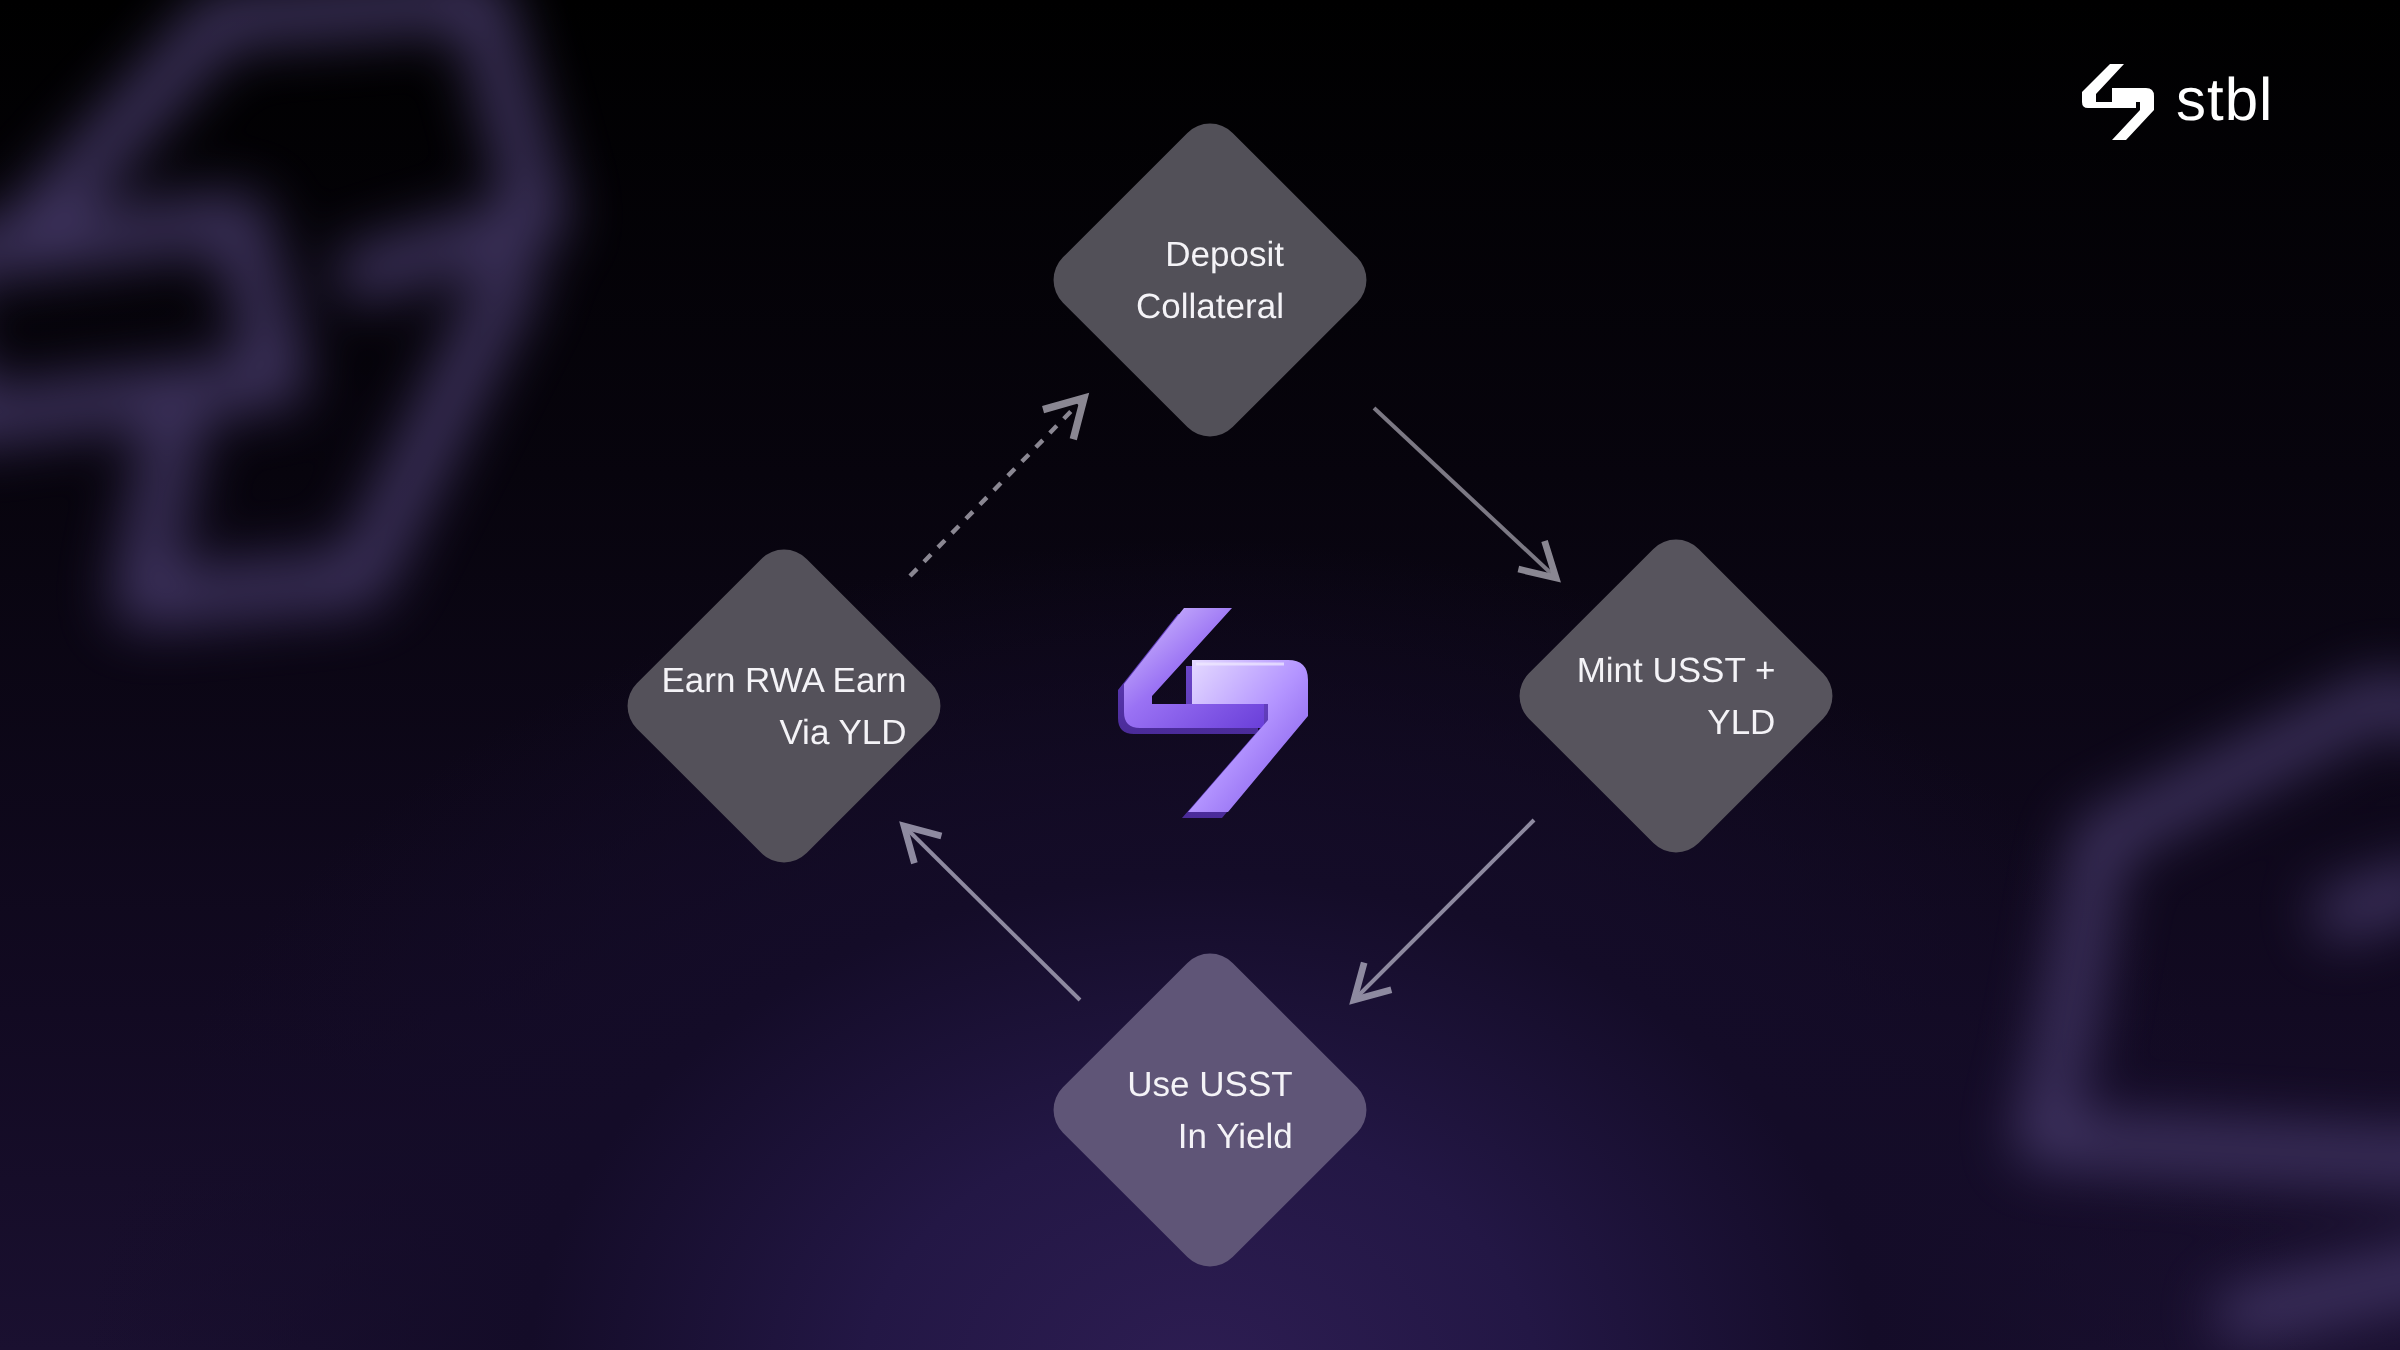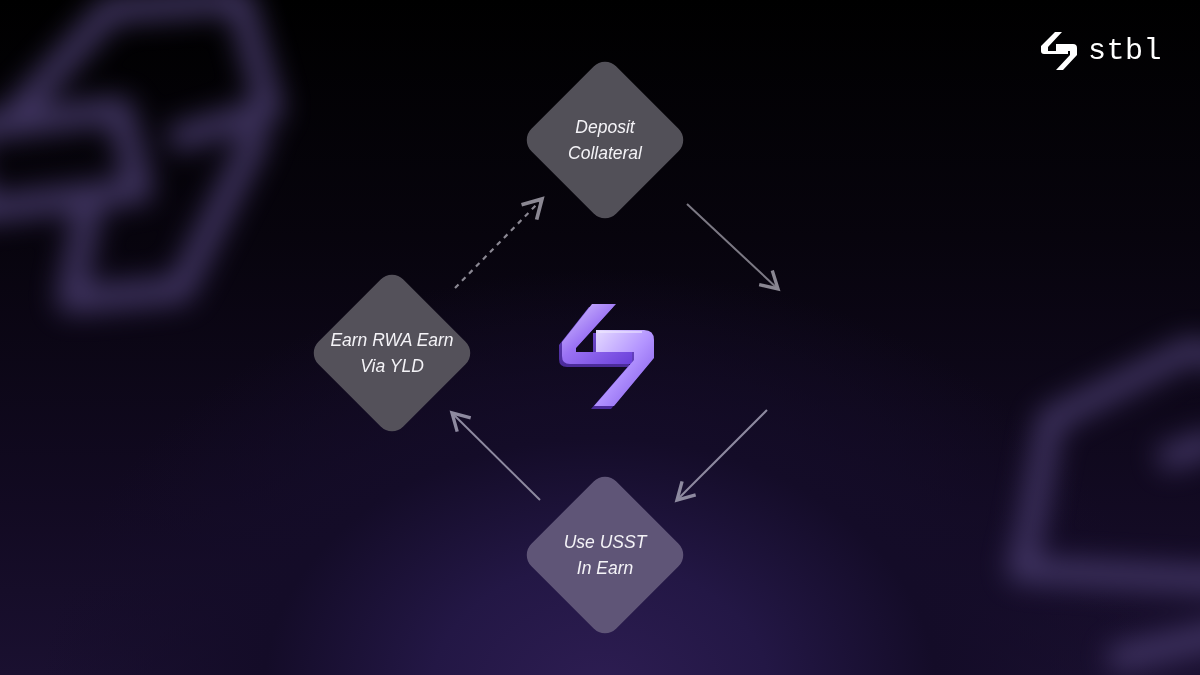--- a/index.html
+++ b/index.html
@@ -23,44 +23,42 @@
 
     
     .brand {
       position: absolute; top: 30px; left: 1038px;
       display: flex; align-items: center; gap: 8px;
     }
     .brand-icon { width: 42px; height: 42px; display: block; }
     .brand-text {
       color: #ffffff; font-size: 30px; font-weight: 400; letter-spacing: 0.5px;
       line-height: 1;
-      font-family: Liberation Mono, monospace;
     }
 
     
     .node {
       position: absolute;
       width: 172px; height: 172px;
     }
     .node .shape {
       position: absolute; left: 26px; top: 26px;
       width: 120px; height: 120px;
       background: #525058;
       border-radius: 16px;
       transform: rotate(45deg);
     }
     .node .label {
       position: absolute; inset: 0;
       display: flex; align-items: center; justify-content: center;
-      text-align: center;
+      text-align: right;
       color: #f4f3f7;
       font-size: 17.5px; line-height: 26px;
       padding: 0 10px;
       white-space: pre-line;
-      font-style: italic;
     }
     .node-top   { left: 519px; top: 54px; }
     .node-right { left: 752px; top: 262px; }
     .node-right .shape { background: #57545d; }
     .node-bottom{ left: 519px; top: 469px; }
     .node-bottom .shape { background: #5f5577; }
     .node-left  { left: 306px; top: 267px; }
     .node-left .shape { background: #54515a; }
 
     .arrows { position: absolute; left: 0; top: 0; }
@@ -152,25 +150,30 @@
     <path d="M48 40 L96 40 Q106 40 106 50 L106 68 L66 116 L46 116 L86 70 L86 62 L48 62 Z" fill="url(#g2)"></path>
     <path d="M50 42 L94 42" stroke="#f2ecff" stroke-width="1.5" opacity="0.7"></path>
   </svg>
 
   <div class="node node-top">
     <div class="shape"></div>
     <div class="label">Deposit
 Collateral</div>
   </div>
 
+  <div class="node node-right">
+    <div class="shape"></div>
+    <div class="label">Mint USST +
+YLD</div>
+  </div>
 
   <div class="node node-bottom">
     <div class="shape"></div>
     <div class="label">Use USST
-In Earn</div>
+In Yield</div>
   </div>
 
   <div class="node node-left">
     <div class="shape"></div>
     <div class="label">Earn RWA Earn
 Via YLD</div>
   </div>
 
 </div>
 

